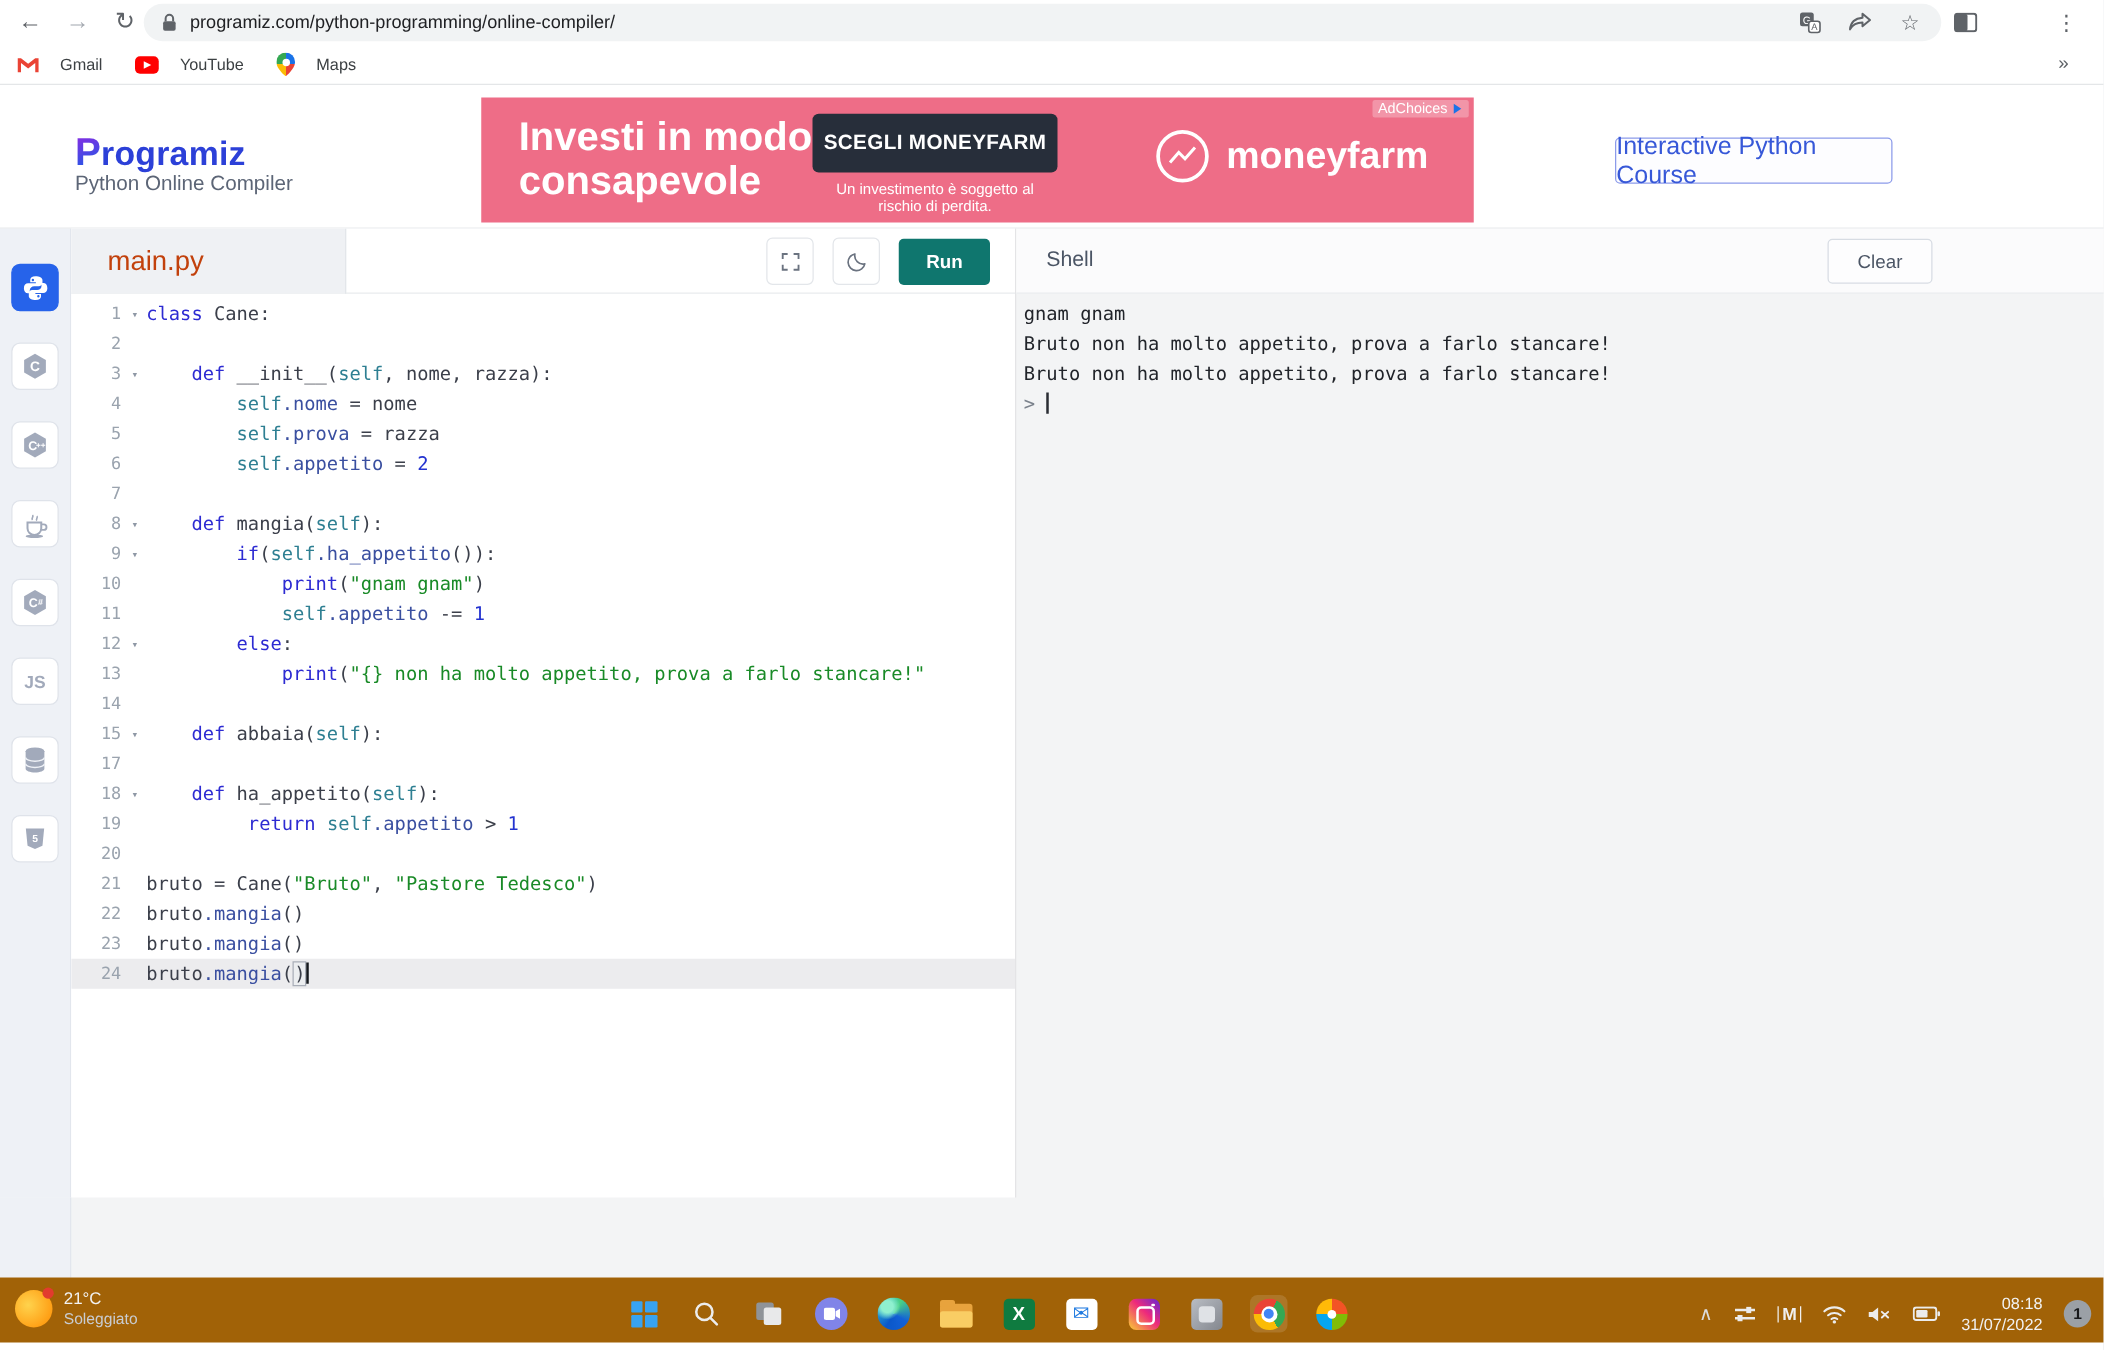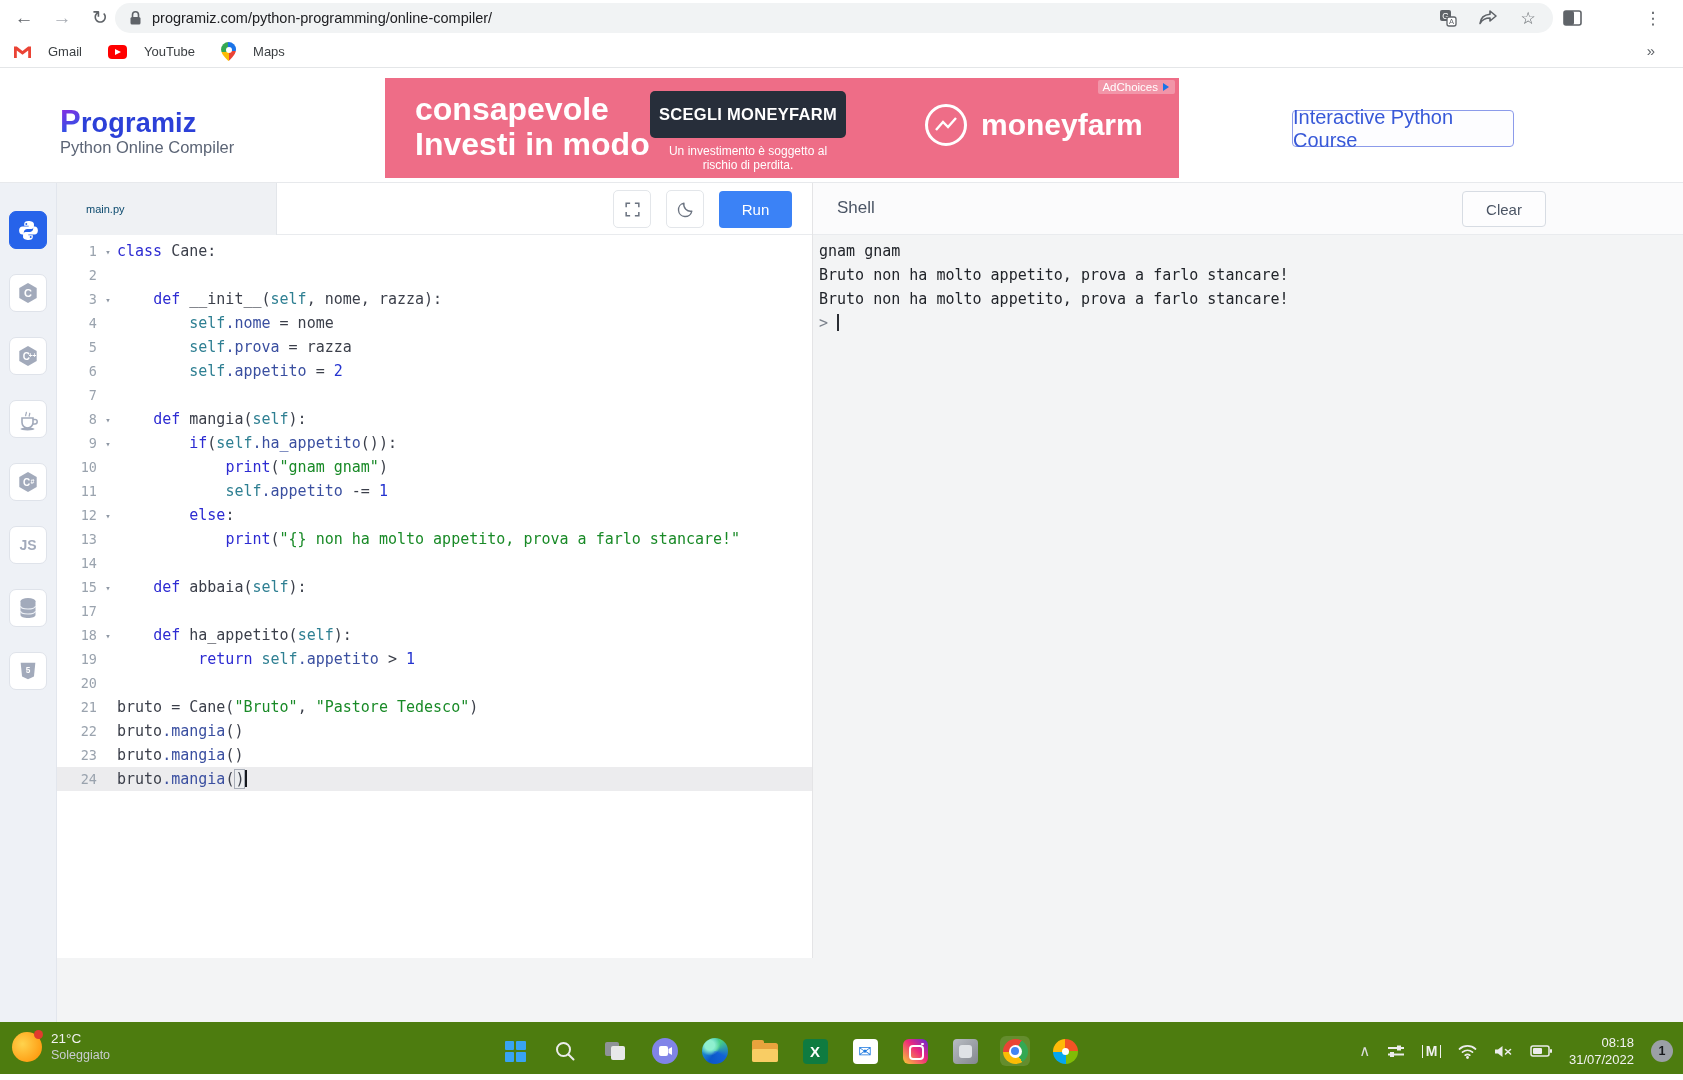--- a/index.html
+++ b/index.html
@@ -63,25 +63,25 @@
   #main{position:absolute;left:0;top:182px;width:1683px;height:776px;border-top:1px solid #e7e9ec;background:#fff}
   .lang-sidebar{position:absolute;left:0;top:0;width:57px;height:776px;background:#eef1f6;border-right:1px solid #e2e6ed}
   .tile{position:absolute;left:9px;width:38px;height:38px;background:#fff;border:1px solid #dfe3ea;
         border-radius:7px;display:flex;align-items:center;justify-content:center;cursor:pointer}
   .tile.active{background:#2663ea;border-color:#2663ea}
   .tile .js-txt{font-weight:700;font-size:14px;color:#a2aabb}
 
   .editor-pane{position:absolute;left:57px;top:0;width:755px;height:776px;background:#fff}
   .editor-header{position:absolute;left:0;top:0;width:755px;height:52px;background:#fff;border-bottom:1px solid #e9ebee}
   .file-tab{position:absolute;left:0;top:0;width:220px;height:52px;background:#eff1f4;border-right:1px solid #e3e6ea;
-            display:flex;align-items:center;padding-left:29px;font-size:11px;color:#0c4a6e;cursor:pointer}
+            display:flex;align-items:center;padding-left:29px;font-size:22px;color:#c2410c;cursor:pointer}
   .icon-btn{position:absolute;top:7px;width:38px;height:38px;border:1px solid #e3e6ea;border-radius:5px;
             background:#fff;display:flex;align-items:center;justify-content:center;cursor:pointer}
-  .run-btn{position:absolute;left:662px;top:8px;width:73px;height:37px;background:#3b82f6;border-radius:4px;
-           color:#fff;font-weight:400;font-size:15px;display:flex;align-items:center;justify-content:center;cursor:pointer}
+  .run-btn{position:absolute;left:662px;top:8px;width:73px;height:37px;background:#0f766e;border-radius:4px;
+           color:#fff;font-weight:700;font-size:15px;display:flex;align-items:center;justify-content:center;cursor:pointer}
   .code-area{position:absolute;left:0;top:52px;width:755px;height:724px;padding-top:4px;overflow:hidden;cursor:text}
 
   .crow{display:flex;height:24px;line-height:24px;font-family:"DejaVu Sans Mono",monospace;font-size:15px}
   .crow.active{background:#ececee}
   .gut{width:44px;text-align:right;padding-right:4px;color:#9aa3ae;font-size:13.5px;flex:none}
   .fold{width:14px;font-size:9px;color:#8f98a5;text-align:center;flex:none;line-height:26px}
   .ctext{white-space:pre;color:#3b3f4a;padding-left:2px}
   .tk-k{color:#2d2bd2}.tk-s{color:#2e7f92}.tk-m{color:#3a4fa0}.tk-g{color:#198a27}
   .tk-num{color:#2433d0}.tk-p{color:#3b3f4a}
   .tk-x{border:1px solid #a9aeb8;background:#eceef0}
@@ -96,21 +96,21 @@
              background:#fdfdfe;color:#4b5565;font-size:15px;display:flex;align-items:center;justify-content:center;cursor:pointer}
   .shell-body{position:absolute;left:0;top:52px;width:871px;height:724px;padding:4px 0 0 6px;cursor:text}
   .sline{font-family:"DejaVu Sans Mono",monospace;font-size:15px;line-height:24px;color:#21242a;white-space:pre}
   .prompt-row{font-family:"DejaVu Sans Mono",monospace;font-size:15px;line-height:24px;color:#7b828c}
 
   
   #page-footer{position:absolute;left:0;top:958px;width:1683px;height:64px;background:#f3f4f5}
   #page-footer .side{position:absolute;left:0;top:0;width:57px;height:64px;background:#eef1f6;border-right:1px solid #e2e6ed}
 
   
-  #taskbar{position:absolute;left:0;top:1022px;width:1683px;height:52px;background:#4d7c0f}
+  #taskbar{position:absolute;left:0;top:1022px;width:1683px;height:52px;background:#a16207}
   .weather{position:absolute;left:12px;top:8px;display:flex;align-items:center;cursor:pointer}
   .sun{width:30px;height:30px;border-radius:50%;background:radial-gradient(circle at 35% 40%,#ffd34d,#ff8c00);position:relative;margin-right:9px}
   .sun::after{content:"";position:absolute;right:-1px;top:-2px;width:9px;height:9px;border-radius:50%;background:#e23b2e}
   .wtemp{font-size:13.5px;color:#f2f2f2;line-height:17px}
   .wcond{font-size:12.5px;color:#c9ccd1;line-height:16px}
   .tb-icons{position:absolute;left:500px;top:0;height:58px;display:flex;align-items:center;gap:20px}
   .tb-icon{width:30px;height:30px;display:flex;align-items:center;justify-content:center;cursor:pointer;border-radius:6px}
   .tb-icon.active-app{background:rgba(255,255,255,.13)}
   .win-grid{width:21px;height:21px;display:grid;grid-template-columns:1fr 1fr;grid-template-rows:1fr 1fr;gap:2px}
   .win-grid i{background:#38a3f2;border-radius:1px}
@@ -209,22 +209,22 @@
   </div>
 
   <div class="page-header">
     <div class="brand">
       <span class="p">P</span><span class="rest">rogramiz</span>
     </div>
     <div class="subtitle">Python Online Compiler</div>
 
     <div class="ad">
       <div class="ad-headline">
+        <div>Investi in modo</div>
         <div>consapevole</div>
-        <div>Investi in modo</div>
       </div>
       <div class="ad-cta">SCEGLI MONEYFARM</div>
       <div class="ad-disc">
         <div>Un investimento è soggetto al</div>
         <div>rischio di perdita.</div>
       </div>
       <div class="ad-brand">
         <span class="mf-ic">
           <svg width="24" height="20" viewBox="0 0 24 20">
               <polyline points="2,15 9,7 14,12 22,3" fill="none" stroke="#fff" stroke-width="2.4"></polyline>

